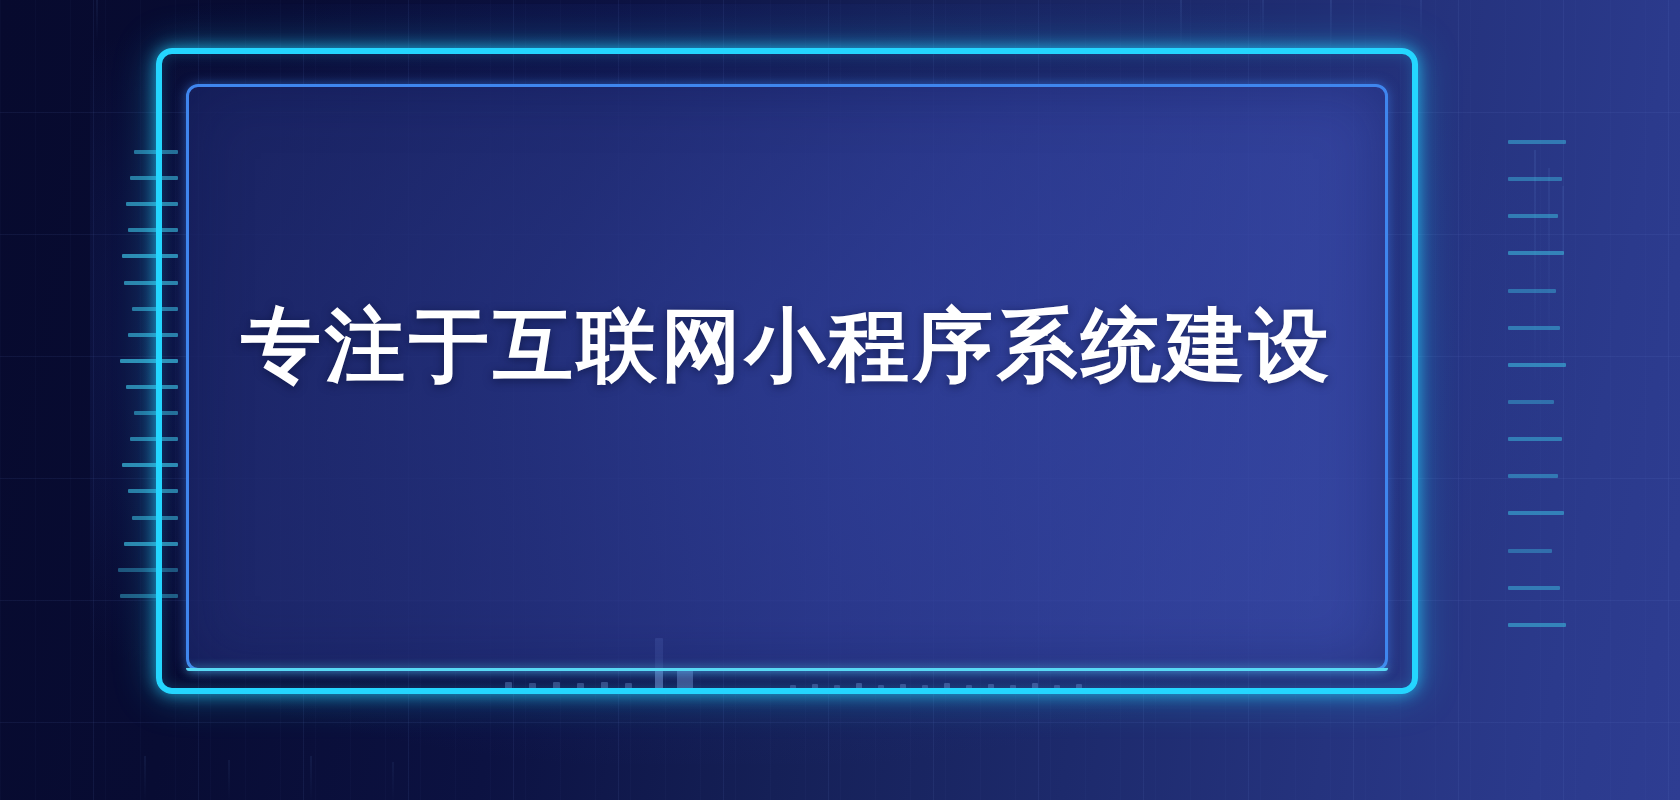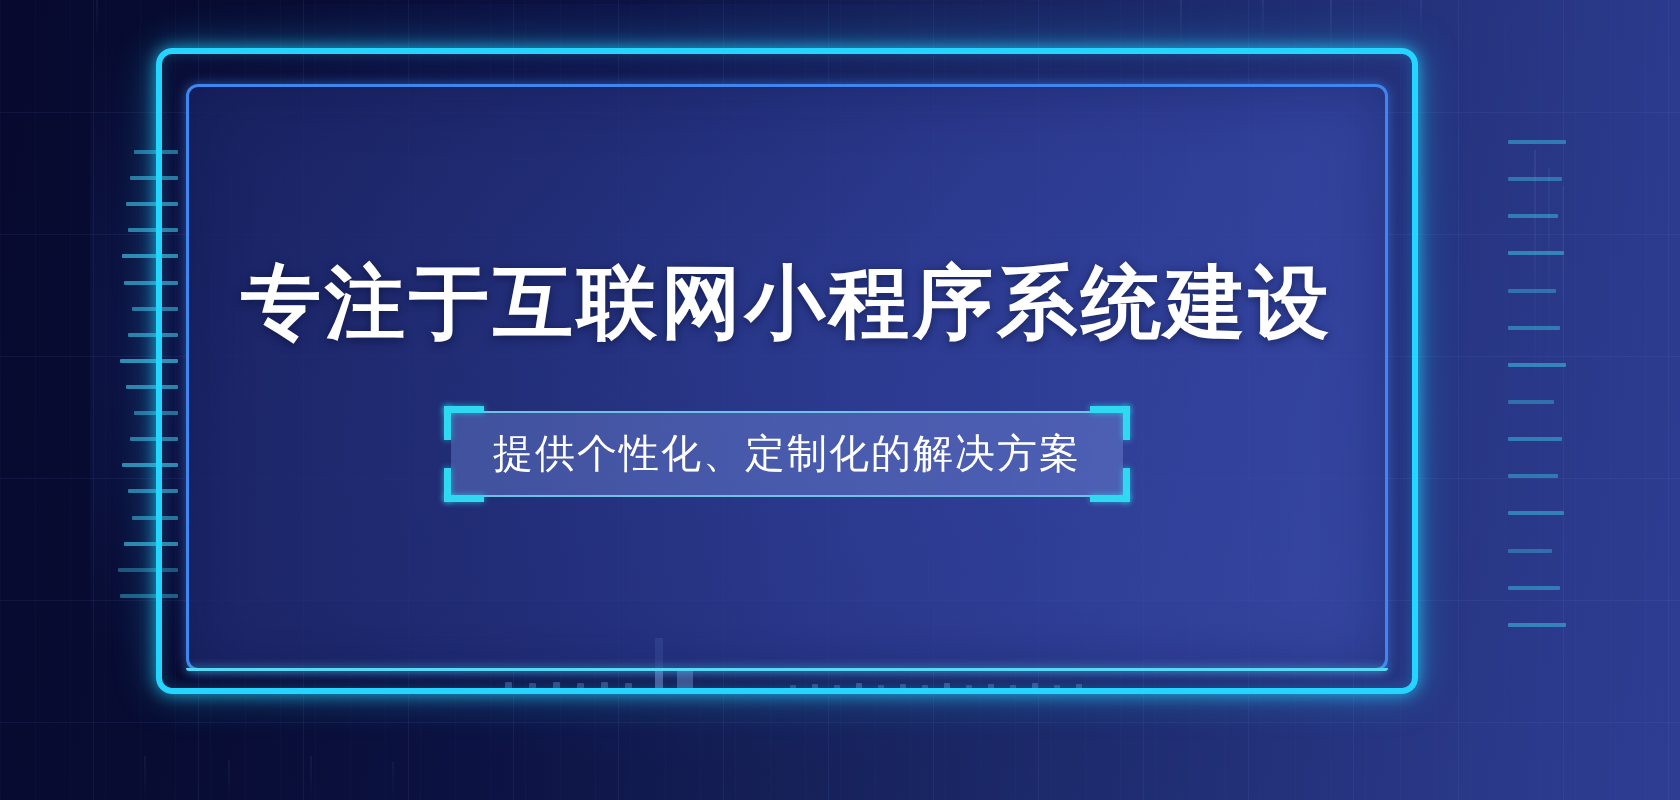--- a/index.html
+++ b/index.html
@@ -324,36 +324,17 @@
       <div class="bar" style="left: 286px; width: 6px; height: 10px; background: rgba(150, 185, 250, 0.28);"></div>
     </div>
 
   <div class="frame-outer"></div>
   <div class="frame-inner"></div>
 
   <div class="content">
 
     <h1 class="headline">专注于互联网小程序系统建设</h1>
 
-    <div class="subbox">
-      <span class="brk brk-tl">
-        <span class="h"></span>
-          <span class="v"></span>
-      </span>
-      <span class="brk brk-bl">
-        <span class="h"></span>
-          <span class="v"></span>
-      </span>
-      <span class="brk brk-tr">
-        <span class="h"></span>
-          <span class="v"></span>
-      </span>
-      <span class="brk brk-br">
-        <span class="h"></span>
-          <span class="v"></span>
-      </span>
-      <div class="sub-text">提供个性化、定制化的解决方案</div>
-    </div>
 
   </div>
 
   <div class="edge-line"></div>
 </div>
 
 </body></html>

